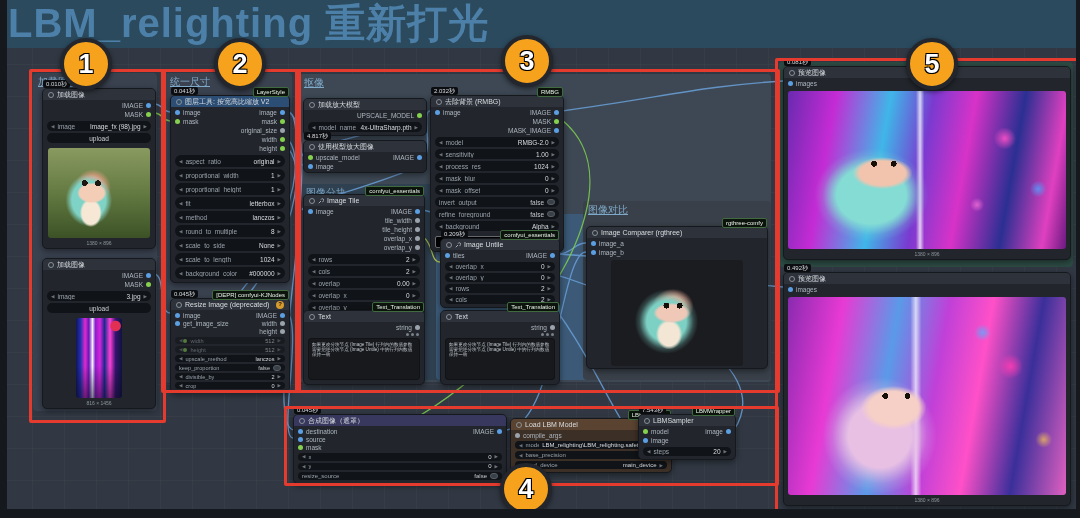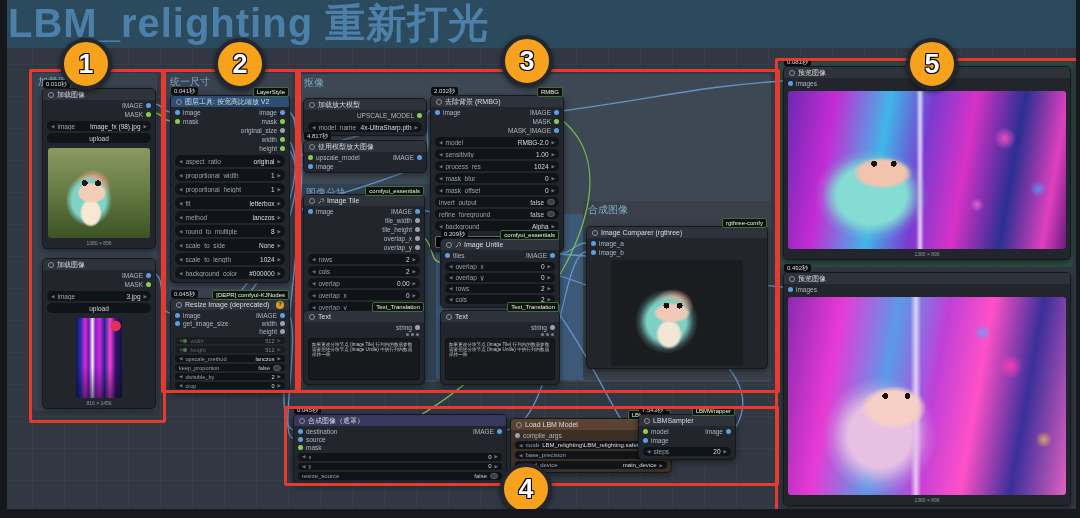--- a/index.html
+++ b/index.html
@@ -8,21 +8,21 @@
     background-image:
       linear-gradient(rgba(255,255,255,.025) 1px, transparent 1px),
       linear-gradient(90deg, rgba(255,255,255,.025) 1px, transparent 1px);
     background-size:32px 32px;
     font-family:"Liberation Sans", sans-serif;}
   .band{position:absolute;left:0;top:0;width:1080px;height:48px;background:#2b4a5e;z-index:1;}
   .big-title{position:absolute;left:8px;top:-4px;font-size:40px;font-weight:bold;color:#4d80a8;letter-spacing:1px;z-index:2;white-space:nowrap;}
   .frame{position:absolute;background:#15181d;z-index:8;}
   .group{position:absolute;border-radius:4px;z-index:1;}
   .group.sub{z-index:2;}
-  .gtitle{font-size:10px;color:#7fa9c9;padding:2px 5px;white-space:nowrap;}
+  .gtitle{font-size:10px;color:#7fa9c9;padding:2px 5px;white-space:nowrap;text-decoration:underline;}
   .wires{position:absolute;left:0;top:0;z-index:3;pointer-events:none;}
   .node{position:absolute;background:#22262c;border:1px solid #15181d;border-radius:5px;z-index:4;
     color:#c9ced4;box-shadow:0 2px 6px rgba(0,0,0,.45);font-size:6.5px;}
   .nheader{height:11px;line-height:11px;background:#2e333b;border-radius:4px 4px 0 0;padding:0 5px;
     color:#d9dde2;font-size:7px;white-space:nowrap;overflow:hidden;display:flex;align-items:center;gap:3px;}
   .hdr-blue{background:#2c4e74;}
   .hdr-purple{background:#38385e;}
   .hdr-brown{background:#5a4330;}
   .body-brown{background:#3c2f26;}
   .cdot{width:4px;height:4px;border-radius:50%;border:1px solid #8a9098;flex:0 0 auto;}
@@ -119,21 +119,21 @@
   <div class="group" style="left:299px;top:74px;width:472px;height:308px;background:#3d4854;">
     <div class="gtitle">抠像</div>
     </div>
   <div class="group sub" style="left:301px;top:184px;width:146px;height:196px;background:#2f4050;">
     <div class="gtitle">图像分块</div>
     </div>
   <div class="group sub" style="left:436px;top:214px;width:166px;height:166px;background:#3c5a78;">
     <div class="gtitle">逆分块</div>
     </div>
   <div class="group sub" style="left:583px;top:201px;width:188px;height:179px;background:#394049;">
-    <div class="gtitle">合成图像</div>
+    <div class="gtitle">图像对比</div>
     </div>
   <div class="group" style="left:779px;top:62px;width:294px;height:205px;background:#2c4a43;"></div>
 
   <svg class="wires" width="1080" height="518">
     <g fill="none" stroke="#6aa0d8" stroke-width="1.3" opacity="0.85">
       <path d="M154,104 C163,104 162,112 170,112"></path>
       <path d="M154,274 C166,274 158,313 170,313"></path>
       <path d="M288,112 C300,112 294,165 303,165"></path>
       <path d="M288,112 C330,130 260,420 293,430"></path>
       <path d="M288,139 C320,180 240,334 173,334"></path>

